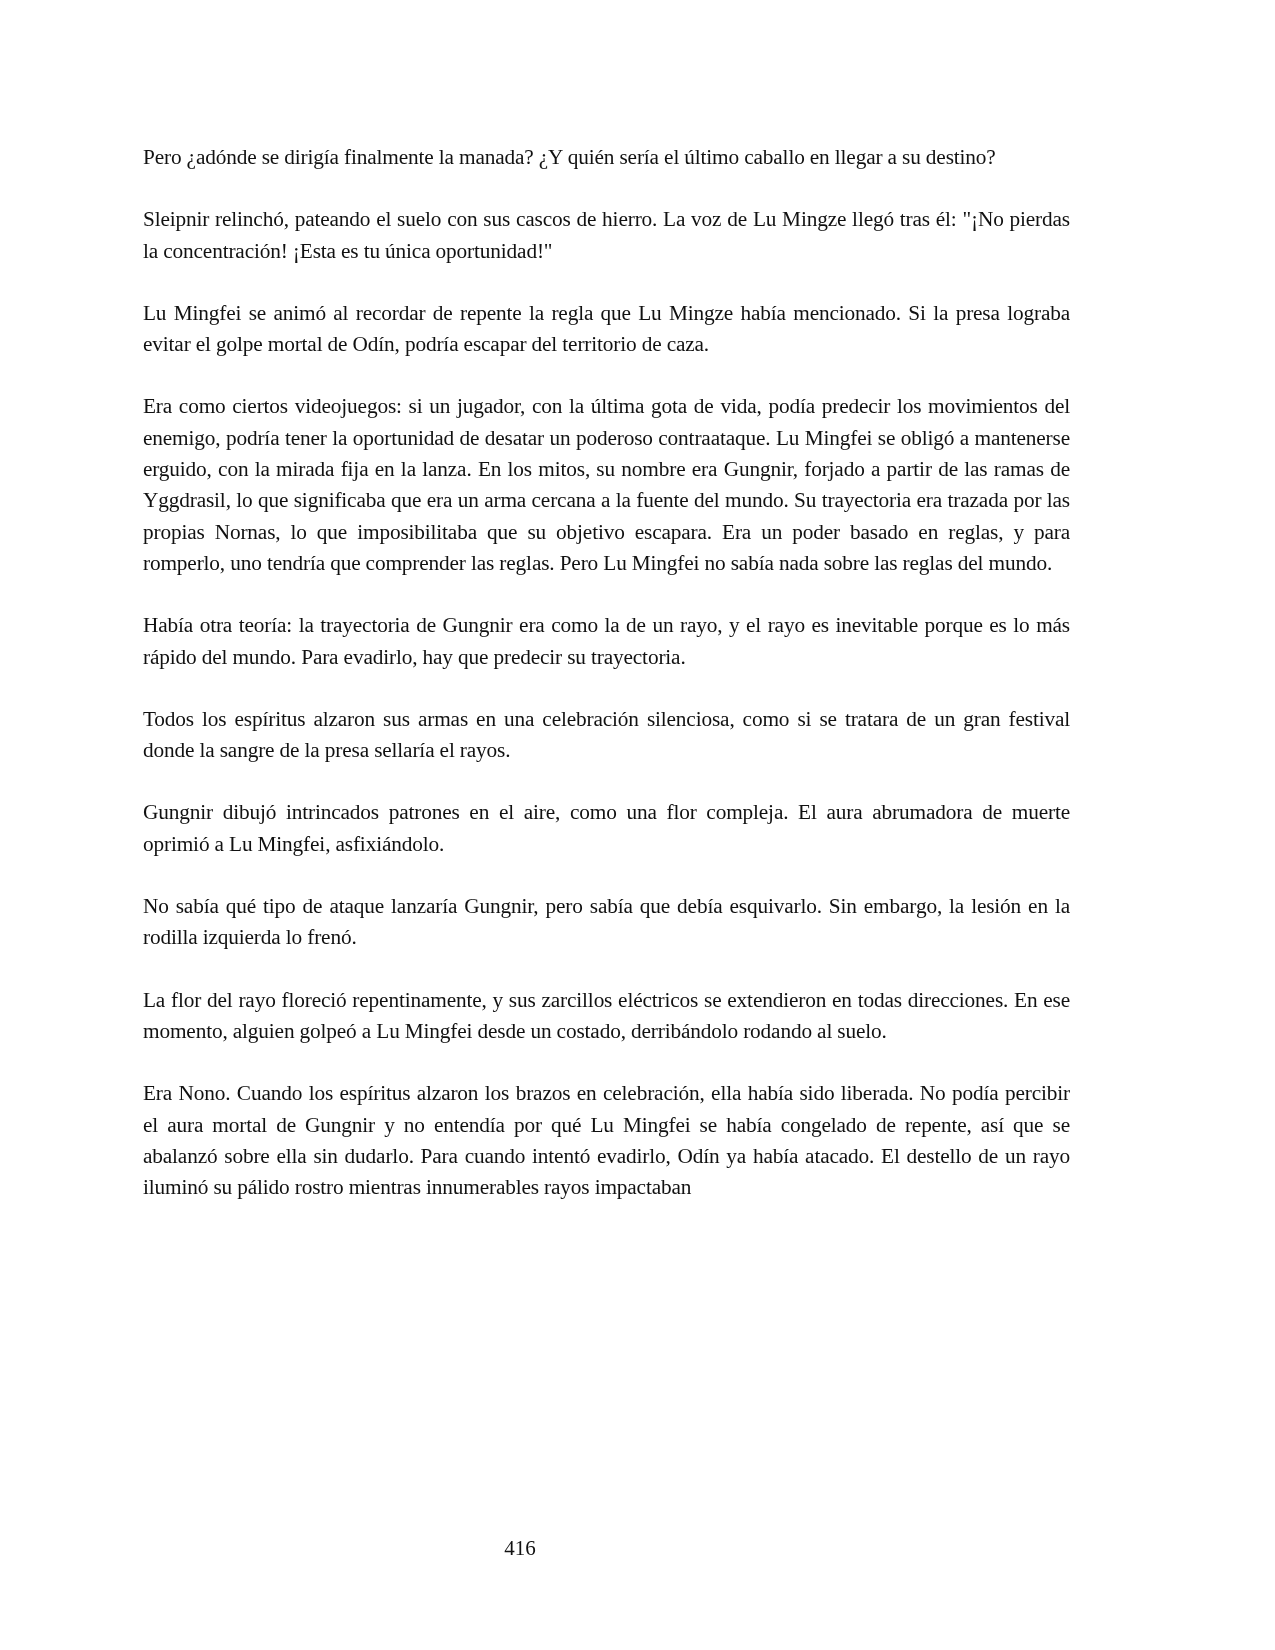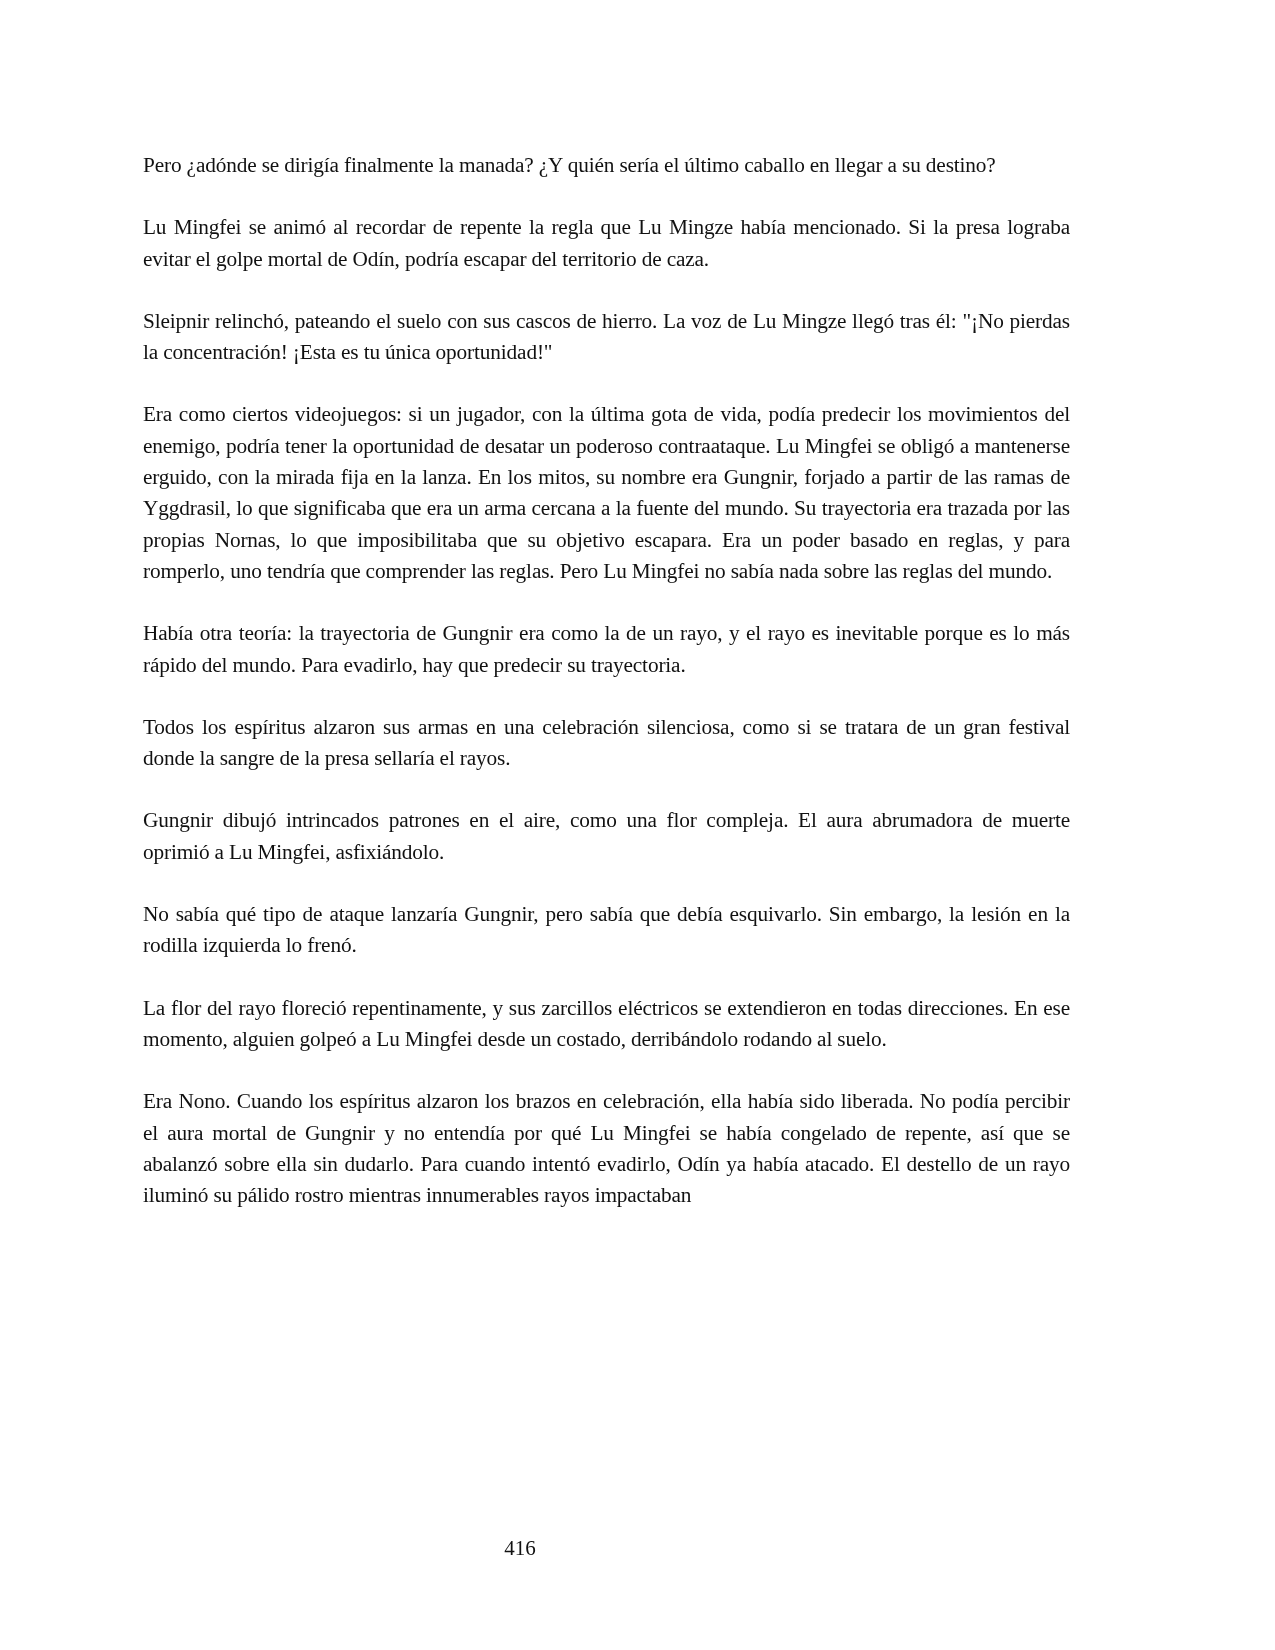--- a/index.html
+++ b/index.html
@@ -15,21 +15,21 @@
       font-family: "Liberation Serif", "DejaVu Serif", serif;
       color: #111111;
     }
     .page-body {
       position: absolute;
       left: 143px;
       top: 142px;
       width: 927px;
     }
     .para {
-      margin: 8px 0 31px 0;
+      margin: 0 0 31px 0;
       font-size: 21.3px;
       line-height: 31.3px;
       text-align: justify;
       letter-spacing: -0.15px;
       word-spacing: 0px;
     }
     .page-number {
       position: absolute;
       left: 0;
       width: 1040px;
@@ -37,22 +37,22 @@
       text-align: center;
       font-size: 21px;
       line-height: 26px;
     }
   </style>
 </head>
 <body>
 
 <div class="page-body">
   <p class="para">Pero ¿adónde se dirigía finalmente la manada? ¿Y quién sería el último caballo en llegar a su destino?</p>
+  <p class="para">Sleipnir relinchó, pateando el suelo con sus cascos de hierro. La voz de Lu Mingze llegó tras él: "¡No pierdas la concentración! ¡Esta es tu única oportunidad!"</p>
   <p class="para">Lu Mingfei se animó al recordar de repente la regla que Lu Mingze había mencionado. Si la presa lograba evitar el golpe mortal de Odín, podría escapar del territorio de caza.</p>
-  <p class="para">Sleipnir relinchó, pateando el suelo con sus cascos de hierro. La voz de Lu Mingze llegó tras él: "¡No pierdas la concentración! ¡Esta es tu única oportunidad!"</p>
   <p class="para">Era como ciertos videojuegos: si un jugador, con la última gota de vida, podía predecir los movimientos del enemigo, podría tener la oportunidad de desatar un poderoso contraataque. Lu Mingfei se obligó a mantenerse erguido, con la mirada fija en la lanza. En los mitos, su nombre era Gungnir, forjado a partir de las ramas de Yggdrasil, lo que significaba que era un arma cercana a la fuente del mundo. Su trayectoria era trazada por las propias Nornas, lo que imposibilitaba que su objetivo escapara. Era un poder basado en reglas, y para romperlo, uno tendría que comprender las reglas. Pero Lu Mingfei no sabía nada sobre las reglas del mundo.</p>
   <p class="para">Había otra teoría: la trayectoria de Gungnir era como la de un rayo, y el rayo es inevitable porque es lo más rápido del mundo. Para evadirlo, hay que predecir su trayectoria.</p>
   <p class="para">Todos los espíritus alzaron sus armas en una celebración silenciosa, como si se tratara de un gran festival donde la sangre de la presa sellaría el rayos.</p>
   <p class="para">Gungnir dibujó intrincados patrones en el aire, como una flor compleja. El aura abrumadora de muerte oprimió a Lu Mingfei, asfixiándolo.</p>
   <p class="para">No sabía qué tipo de ataque lanzaría Gungnir, pero sabía que debía esquivarlo. Sin embargo, la lesión en la rodilla izquierda lo frenó.</p>
   <p class="para">La flor del rayo floreció repentinamente, y sus zarcillos eléctricos se extendieron en todas direcciones. En ese momento, alguien golpeó a Lu Mingfei desde un costado, derribándolo rodando al suelo.</p>
   <p class="para">Era Nono. Cuando los espíritus alzaron los brazos en celebración, ella había sido liberada. No podía percibir el aura mortal de Gungnir y no entendía por qué Lu Mingfei se había congelado de repente, así que se abalanzó sobre ella sin dudarlo. Para cuando intentó evadirlo, Odín ya había atacado. El destello de un rayo iluminó su pálido rostro mientras innumerables rayos impactaban</p>
 </div>
 
 <div class="page-number">416</div>

